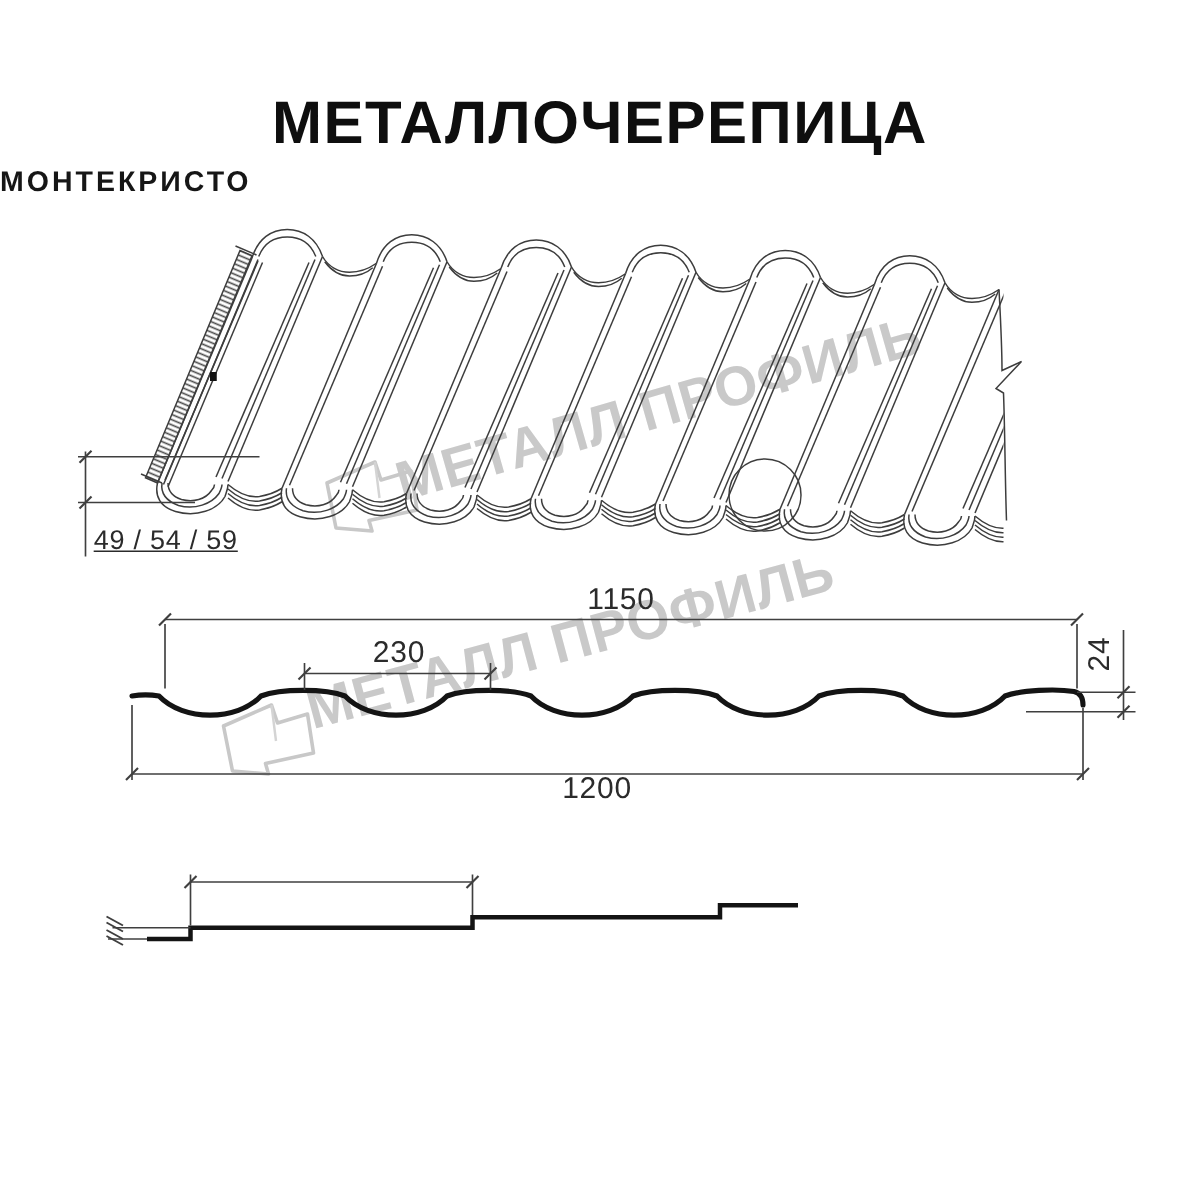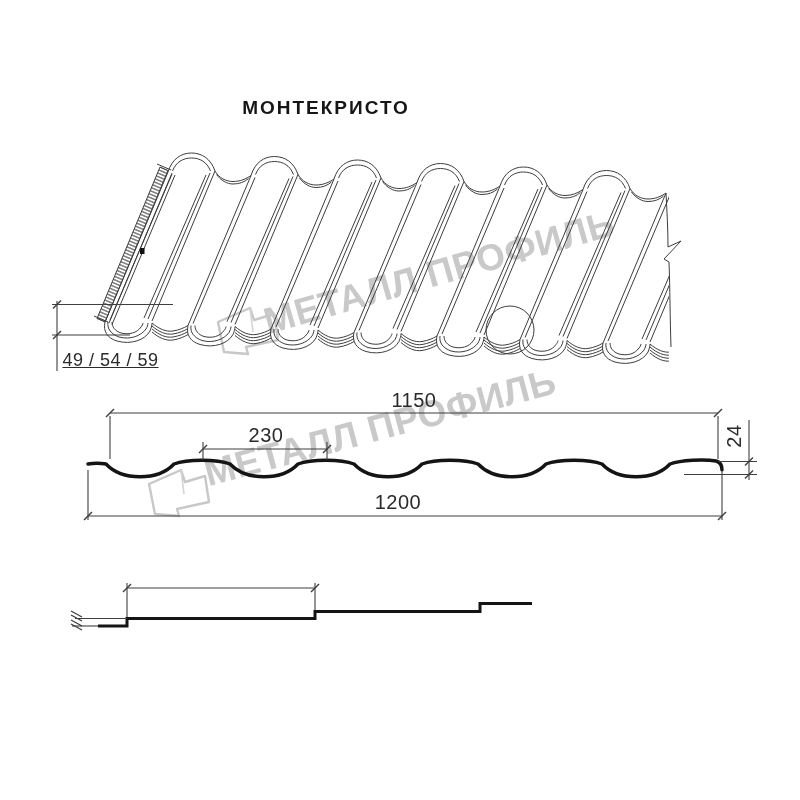--- a/index.html
+++ b/index.html
@@ -1,36 +1,36 @@
 <!DOCTYPE html>
 <html><head>
 <meta charset="utf-8">
 <style>
   html,body{margin:0;padding:0;background:#ffffff;}
   .page{position:relative;width:800px;height:800px;background:#ffffff;overflow:hidden;
         font-family:"Liberation Sans",sans-serif;}
   .title{position:absolute;left:0;top:60px;width:800px;text-align:center;
          font-size:40px;font-weight:700;letter-spacing:1px;color:#0e0e0e;}
-  .subtitle{position:absolute;left:0;top:97px;width:652px;text-align:center;
+  .subtitle{position:absolute;left:0;top:111px;width:652px;
          font-size:19px;font-weight:700;letter-spacing:2px;color:#161616;}
   .wm{position:absolute;white-space:nowrap;font-size:37px;line-height:37px;font-weight:700;
       letter-spacing:0.5px;color:#c9c9c9;z-index:1;}
   .wm1{left:270px;top:303px;transform:rotate(-16deg);transform-origin:left bottom;}
   .wm2{left:210px;top:455px;transform:rotate(-15deg);transform-origin:left bottom;}
   .logo{position:absolute;z-index:1;}
   .logo1{left:216px;top:306px;}
   .logo2{left:146px;top:468px;}
   svg.art{position:absolute;left:0;top:0;z-index:2;}
   .label{position:absolute;z-index:3;font-size:20px;line-height:21px;color:#2b2b2b;
          letter-spacing:0.5px;text-align:center;}
   .l-small{font-size:18px;text-decoration:underline;}
   .l-1150{left:374px;top:390px;width:80px;}
   .l-230{left:226px;top:425px;width:80px;}
   .l-24{left:713px;top:426px;width:41px;height:20px;line-height:20px;transform:rotate(-90deg);}
-  .l-1200{left:358px;top:492px;width:80px;}
+  .l-1200{left:358px;top:516px;width:80px;}
   .l-49{left:48px;top:350px;width:125px;}
   .l-350{left:150px;top:562px;width:125px;}
   .l-25{left:8px;top:637px;width:125px;}
 </style>
 </head>
 <body>
 
 <div class="page">
 
   <div class="wm wm1">МЕТАЛЛ ПРОФИЛЬ</div>
@@ -178,20 +178,21 @@
         <line x1="75" y1="618.5" x2="127" y2="618.5"></line>
         <line x1="72" y1="626" x2="98" y2="626"></line>
         <line x1="71" y1="611" x2="82" y2="617" stroke-width="1.3"></line>
         <line x1="71" y1="615" x2="82" y2="621" stroke-width="1.3"></line>
         <line x1="71" y1="620" x2="82" y2="626" stroke-width="1.3"></line>
         <line x1="71" y1="624" x2="82" y2="630" stroke-width="1.3"></line>
       </g>
     </g>
   </svg>
 
+  <div class="title">МЕТАЛЛОЧЕРЕПИЦА</div>
   <div class="subtitle">МОНТЕКРИСТО</div>
 
   <div class="label l-1150">1150</div>
   <div class="label l-230">230</div>
   <div class="label l-24">24</div>
   <div class="label l-1200">1200</div>
   <div class="label l-small l-49">49 / 54 / 59</div>
 
 </div>
 

